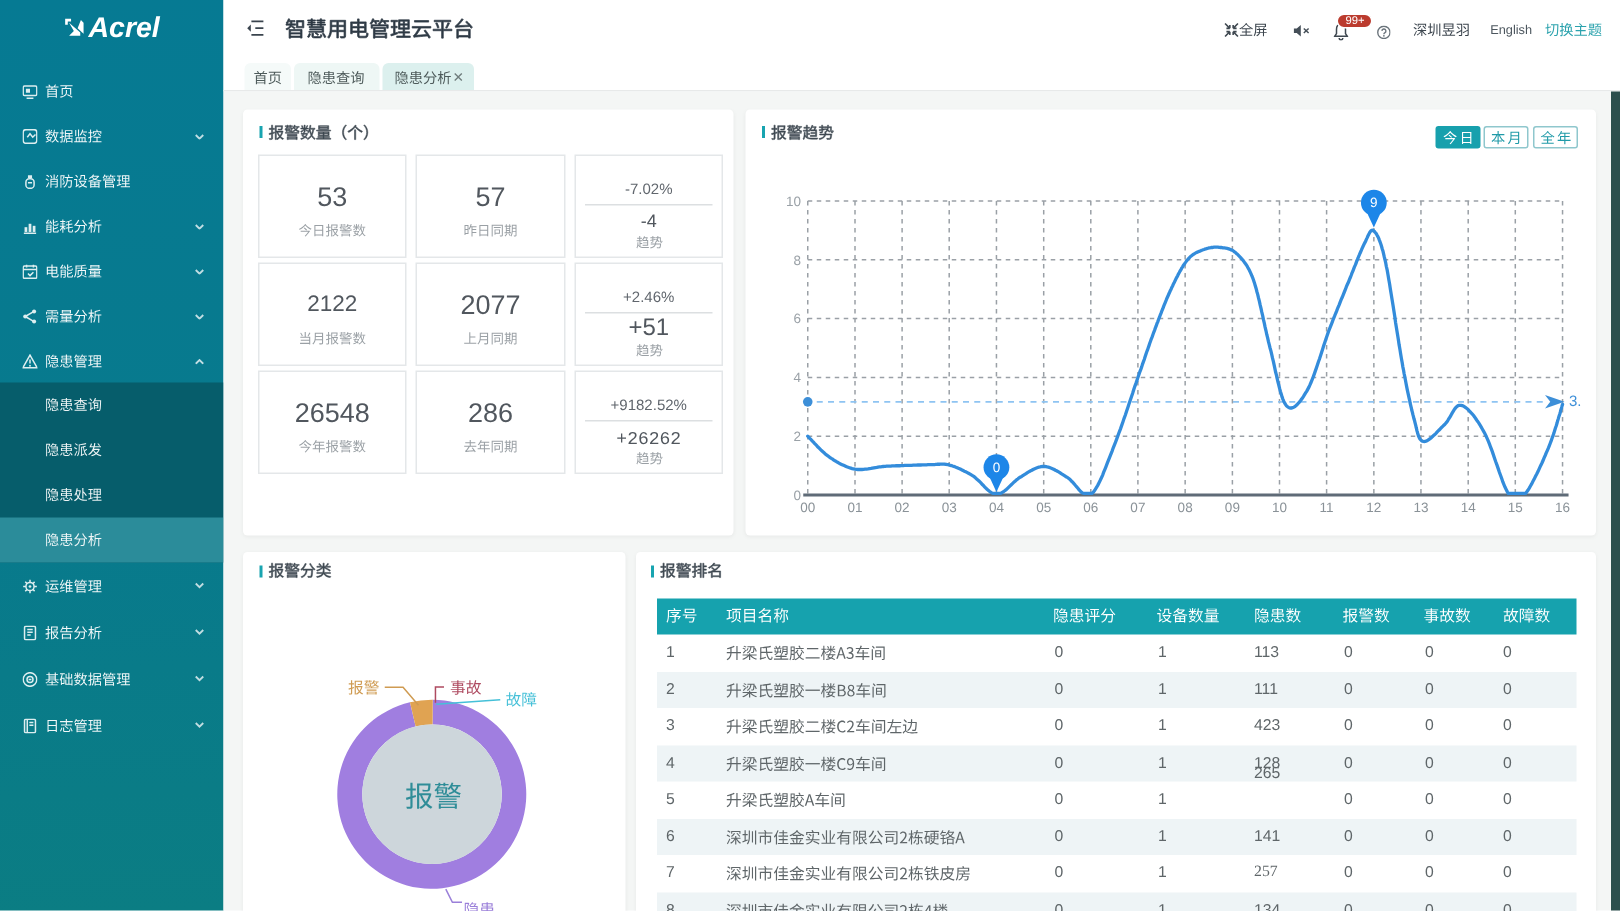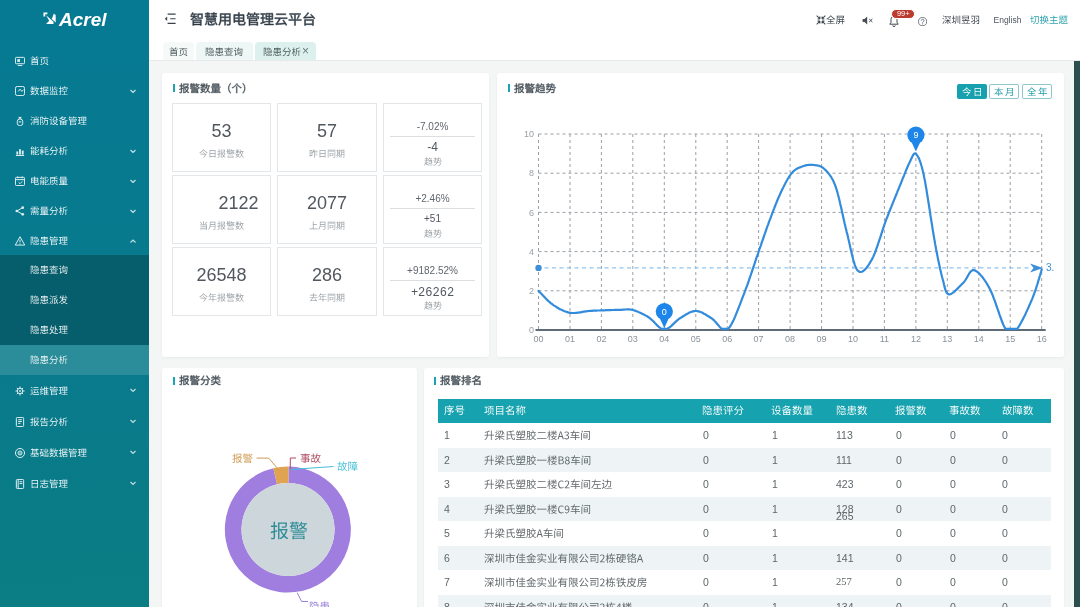--- a/index.html
+++ b/index.html
@@ -411,40 +411,40 @@
   </svg>
 <div class="abs" style="left:382.5px;top:103px;width:99.5px;height:68.5px;background:#fff;border:1px solid #e4e7e9"></div>
 <div style="position:absolute;left:432.5px;top:127px;transform:translate(-50%,-50%);font-family:'Liberation Sans',sans-serif;font-size:10px;color:#60666d;font-weight:400;white-space:nowrap;line-height:1;">-7.02%</div>
 <div class="abs" style="left:389.5px;top:135.5px;width:85px;height:1px;background:#dcdfe1"></div>
 <div style="position:absolute;left:432.5px;top:146.5px;transform:translate(-50%,-50%);font-family:'Liberation Sans',sans-serif;font-size:12px;color:#51575e;font-weight:400;white-space:nowrap;line-height:1;">-4</div>
 <svg style="position:absolute;left:423.5px;top:156.5px;width:18.00px;height:9px;overflow:visible" viewBox="0 -880 2000 1000" fill="#9aa0a5">
     <use href="#u8d8b" x="0"></use>
     <use href="#u52bf" x="1000"></use>
   </svg>
 <div class="abs" style="left:171.5px;top:175px;width:99.5px;height:68.5px;background:#fff;border:1px solid #e4e7e9"></div>
-<div style="position:absolute;left:221.5px;top:202.5px;transform:translate(-50%,-50%);font-family:'Liberation Sans',sans-serif;font-size:18px;color:#51575e;font-weight:400;white-space:nowrap;line-height:1;margin-left:17px;">2122</div>
+<div style="position:absolute;left:221.5px;top:202.5px;transform:translate(-50%,-50%);font-family:'Liberation Sans',sans-serif;font-size:15px;color:#51575e;font-weight:400;white-space:nowrap;line-height:1;">2122</div>
 <svg style="position:absolute;left:199.0px;top:220.5px;width:45.00px;height:9px;overflow:visible" viewBox="0 -880 5000 1000" fill="#9aa0a5">
     <use href="#u5f53" x="0"></use>
     <use href="#u6708" x="1000"></use>
     <use href="#u62a5" x="2000"></use>
     <use href="#u8b66" x="3000"></use>
     <use href="#u6570" x="4000"></use>
   </svg>
 <div class="abs" style="left:277px;top:175px;width:99.5px;height:68.5px;background:#fff;border:1px solid #e4e7e9"></div>
 <div style="position:absolute;left:327px;top:202.5px;transform:translate(-50%,-50%);font-family:'Liberation Sans',sans-serif;font-size:18px;color:#51575e;font-weight:400;white-space:nowrap;line-height:1;">2077</div>
 <svg style="position:absolute;left:309.0px;top:220.5px;width:36.00px;height:9px;overflow:visible" viewBox="0 -880 4000 1000" fill="#9aa0a5">
     <use href="#u4e0a" x="0"></use>
     <use href="#u6708" x="1000"></use>
     <use href="#u540c" x="2000"></use>
     <use href="#u671f" x="3000"></use>
   </svg>
 <div class="abs" style="left:382.5px;top:175px;width:99.5px;height:68.5px;background:#fff;border:1px solid #e4e7e9"></div>
 <div style="position:absolute;left:432.5px;top:199px;transform:translate(-50%,-50%);font-family:'Liberation Sans',sans-serif;font-size:10px;color:#60666d;font-weight:400;white-space:nowrap;line-height:1;">+2.46%</div>
 <div class="abs" style="left:389.5px;top:207.5px;width:85px;height:1px;background:#dcdfe1"></div>
-<div style="position:absolute;left:432.5px;top:218.5px;transform:translate(-50%,-50%);font-family:'Liberation Sans',sans-serif;font-size:10px;color:#51575e;font-weight:400;white-space:nowrap;line-height:1;">+51</div>
+<div style="position:absolute;left:432.5px;top:218.5px;transform:translate(-50%,-50%);font-family:'Liberation Sans',sans-serif;font-size:16px;color:#51575e;font-weight:400;white-space:nowrap;line-height:1;">+51</div>
 <svg style="position:absolute;left:423.5px;top:228.5px;width:18.00px;height:9px;overflow:visible" viewBox="0 -880 2000 1000" fill="#9aa0a5">
     <use href="#u8d8b" x="0"></use>
     <use href="#u52bf" x="1000"></use>
   </svg>
 <div class="abs" style="left:171.5px;top:247px;width:99.5px;height:68.5px;background:#fff;border:1px solid #e4e7e9"></div>
 <div style="position:absolute;left:221.5px;top:274.5px;transform:translate(-50%,-50%);font-family:'Liberation Sans',sans-serif;font-size:18px;color:#51575e;font-weight:400;white-space:nowrap;line-height:1;">26548</div>
 <svg style="position:absolute;left:199.0px;top:292.5px;width:45.00px;height:9px;overflow:visible" viewBox="0 -880 5000 1000" fill="#9aa0a5">
     <use href="#u4eca" x="0"></use>
     <use href="#u5e74" x="1000"></use>
     <use href="#u62a5" x="2000"></use>

